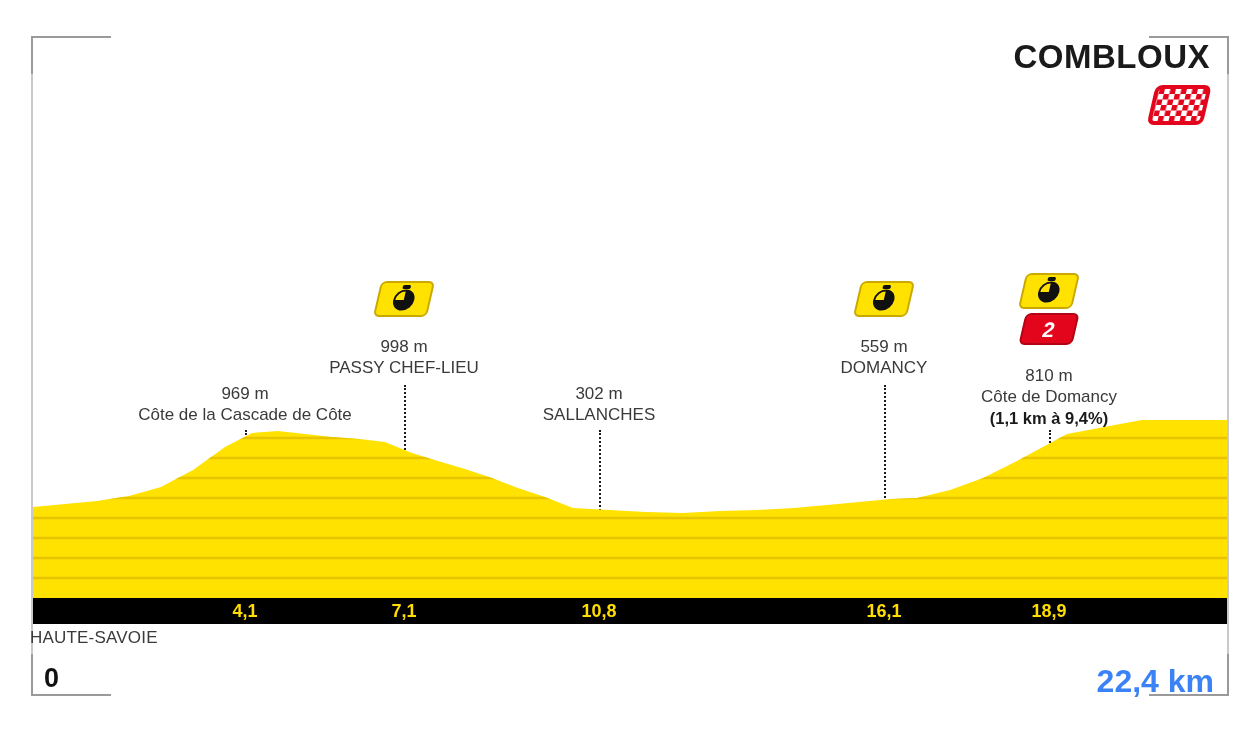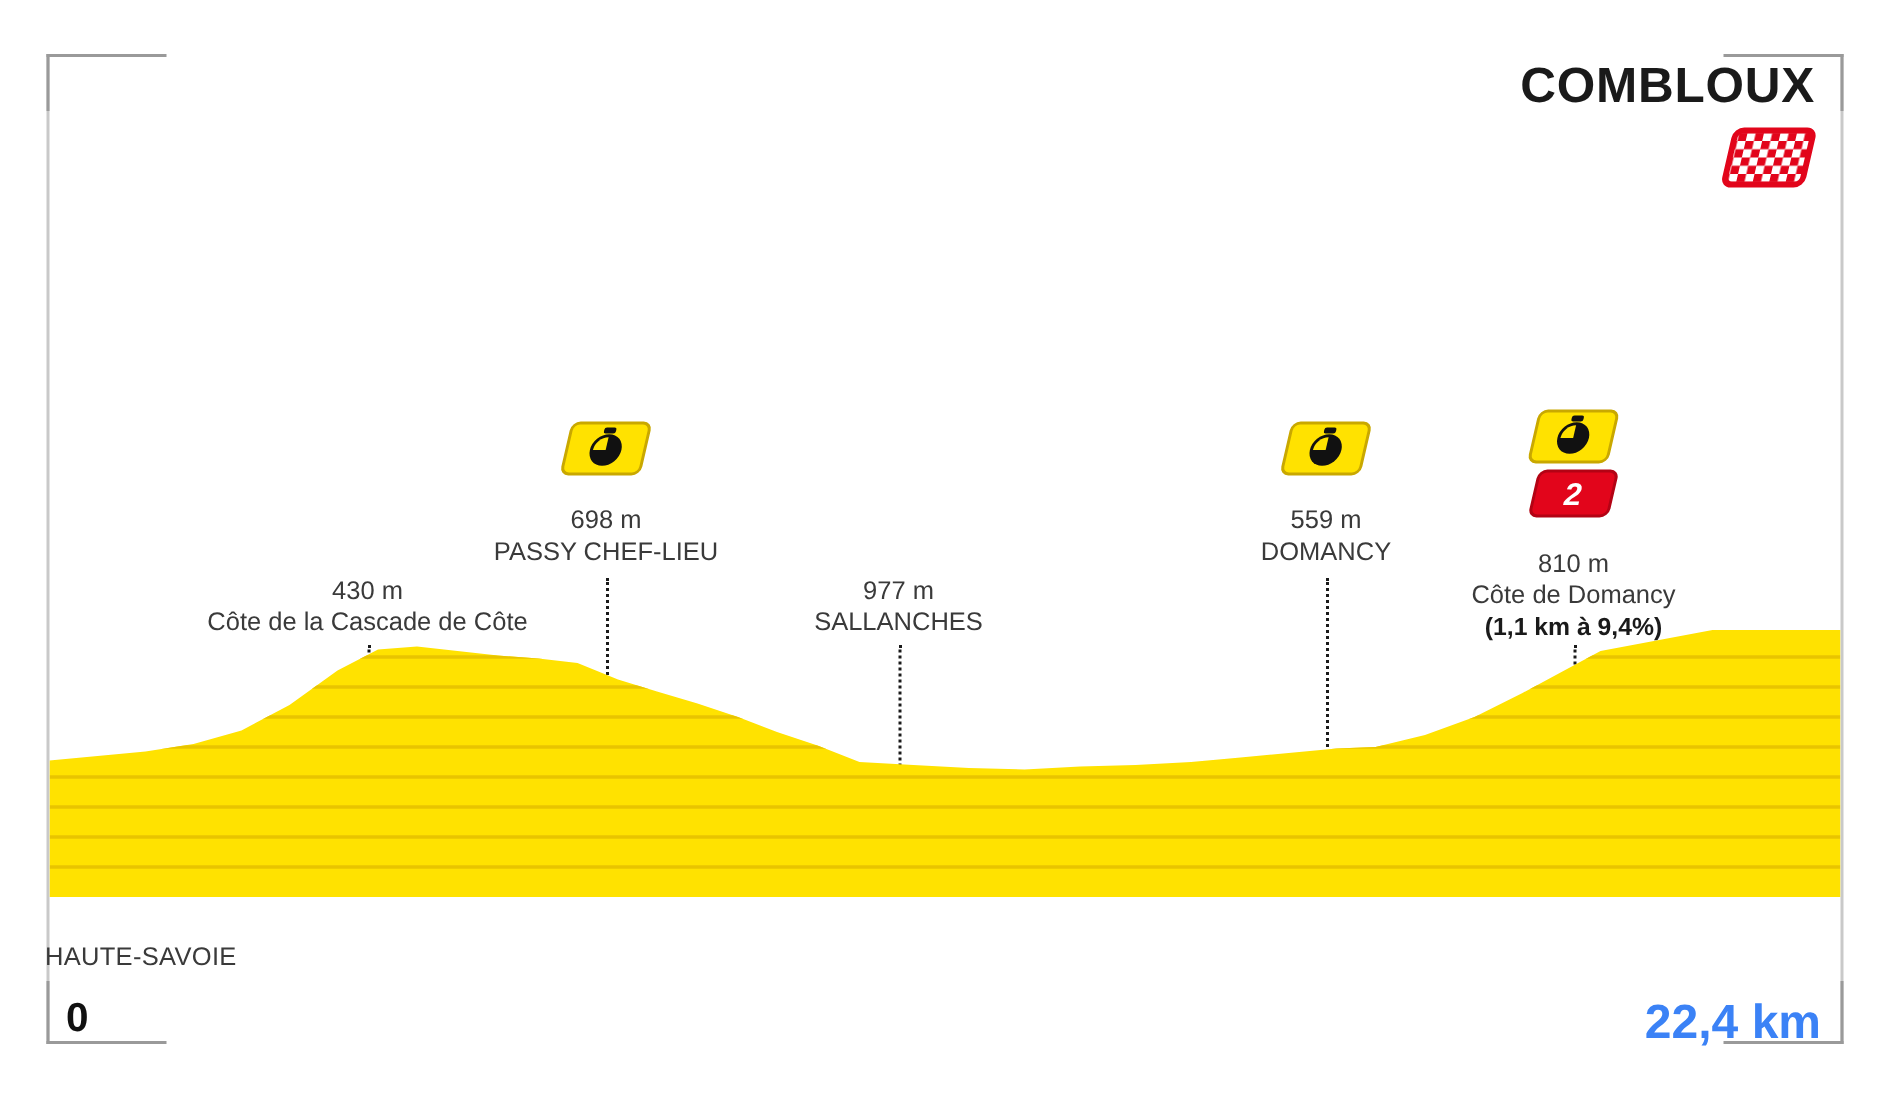--- a/index.html
+++ b/index.html
@@ -241,42 +241,42 @@
     </span>
     <span class="flag">
       <svg width="56" height="34" viewBox="0 0 56 34">
         <rect x="2" y="2" width="52" height="30" rx="5" fill="#E2051B" stroke="#B30314" stroke-width="2"></rect>
         <text x="28" y="25" text-anchor="middle" font-family="Liberation Sans, sans-serif" font-size="21" font-weight="bold" fill="#ffffff">2</text>
       </svg>
     </span>
   </div>
 
   <div class="poi" style="left:404px; top:336px;">
-    <div class="alt">698 m</div>
+    <div class="alt">998 m</div>
     <div class="name">PASSY CHEF-LIEU</div>
   </div>
 
   <div class="poi" style="left:884px; top:336px;">
     <div class="alt">559 m</div>
     <div class="name">DOMANCY</div>
   </div>
 
   <div class="poi" style="left:1049px; top:365px;">
     <div class="alt">810 m</div>
     <div class="name">Côte de Domancy</div>
     <div class="detail">(1,1 km à 9,4%)</div>
   </div>
 
   <div class="poi" style="left:245px; top:383px;">
-    <div class="alt">430 m</div>
+    <div class="alt">969 m</div>
     <div class="name">Côte de la Cascade de Côte</div>
   </div>
 
   <div class="poi" style="left:599px; top:383px;">
-    <div class="alt">977 m</div>
+    <div class="alt">302 m</div>
     <div class="name">SALLANCHES</div>
   </div>
 
   <div class="leader" style="left:245px;  top:430px; height:168px;"></div>
   <div class="leader" style="left:404px;  top:385px; height:213px;"></div>
   <div class="leader" style="left:599px;  top:430px; height:168px;"></div>
   <div class="leader" style="left:884px;  top:385px; height:213px;"></div>
   <div class="leader" style="left:1049px; top:430px; height:168px;"></div>
 
   <div class="plot">
@@ -311,18 +311,25 @@
         <line x1="0" y1="58" x2="1194" y2="58"></line>
         <line x1="0" y1="78" x2="1194" y2="78"></line>
         <line x1="0" y1="98" x2="1194" y2="98"></line>
         <line x1="0" y1="118" x2="1194" y2="118"></line>
         <line x1="0" y1="138" x2="1194" y2="138"></line>
         <line x1="0" y1="158" x2="1194" y2="158"></line>
       </g>
     </svg>
   </div>
 
+  <div class="kmbar">
+    <span class="kmtick" style="left:212px;">4,1</span>
+    <span class="kmtick" style="left:371px;">7,1</span>
+    <span class="kmtick" style="left:566px;">10,8</span>
+    <span class="kmtick" style="left:851px;">16,1</span>
+    <span class="kmtick" style="left:1016px;">18,9</span>
+  </div>
 
   <div class="region">HAUTE-SAVOIE</div>
   <div class="dist-start">0</div>
   <div class="dist-end">22,4 km</div>
 
 </div>
 
 </body></html>

